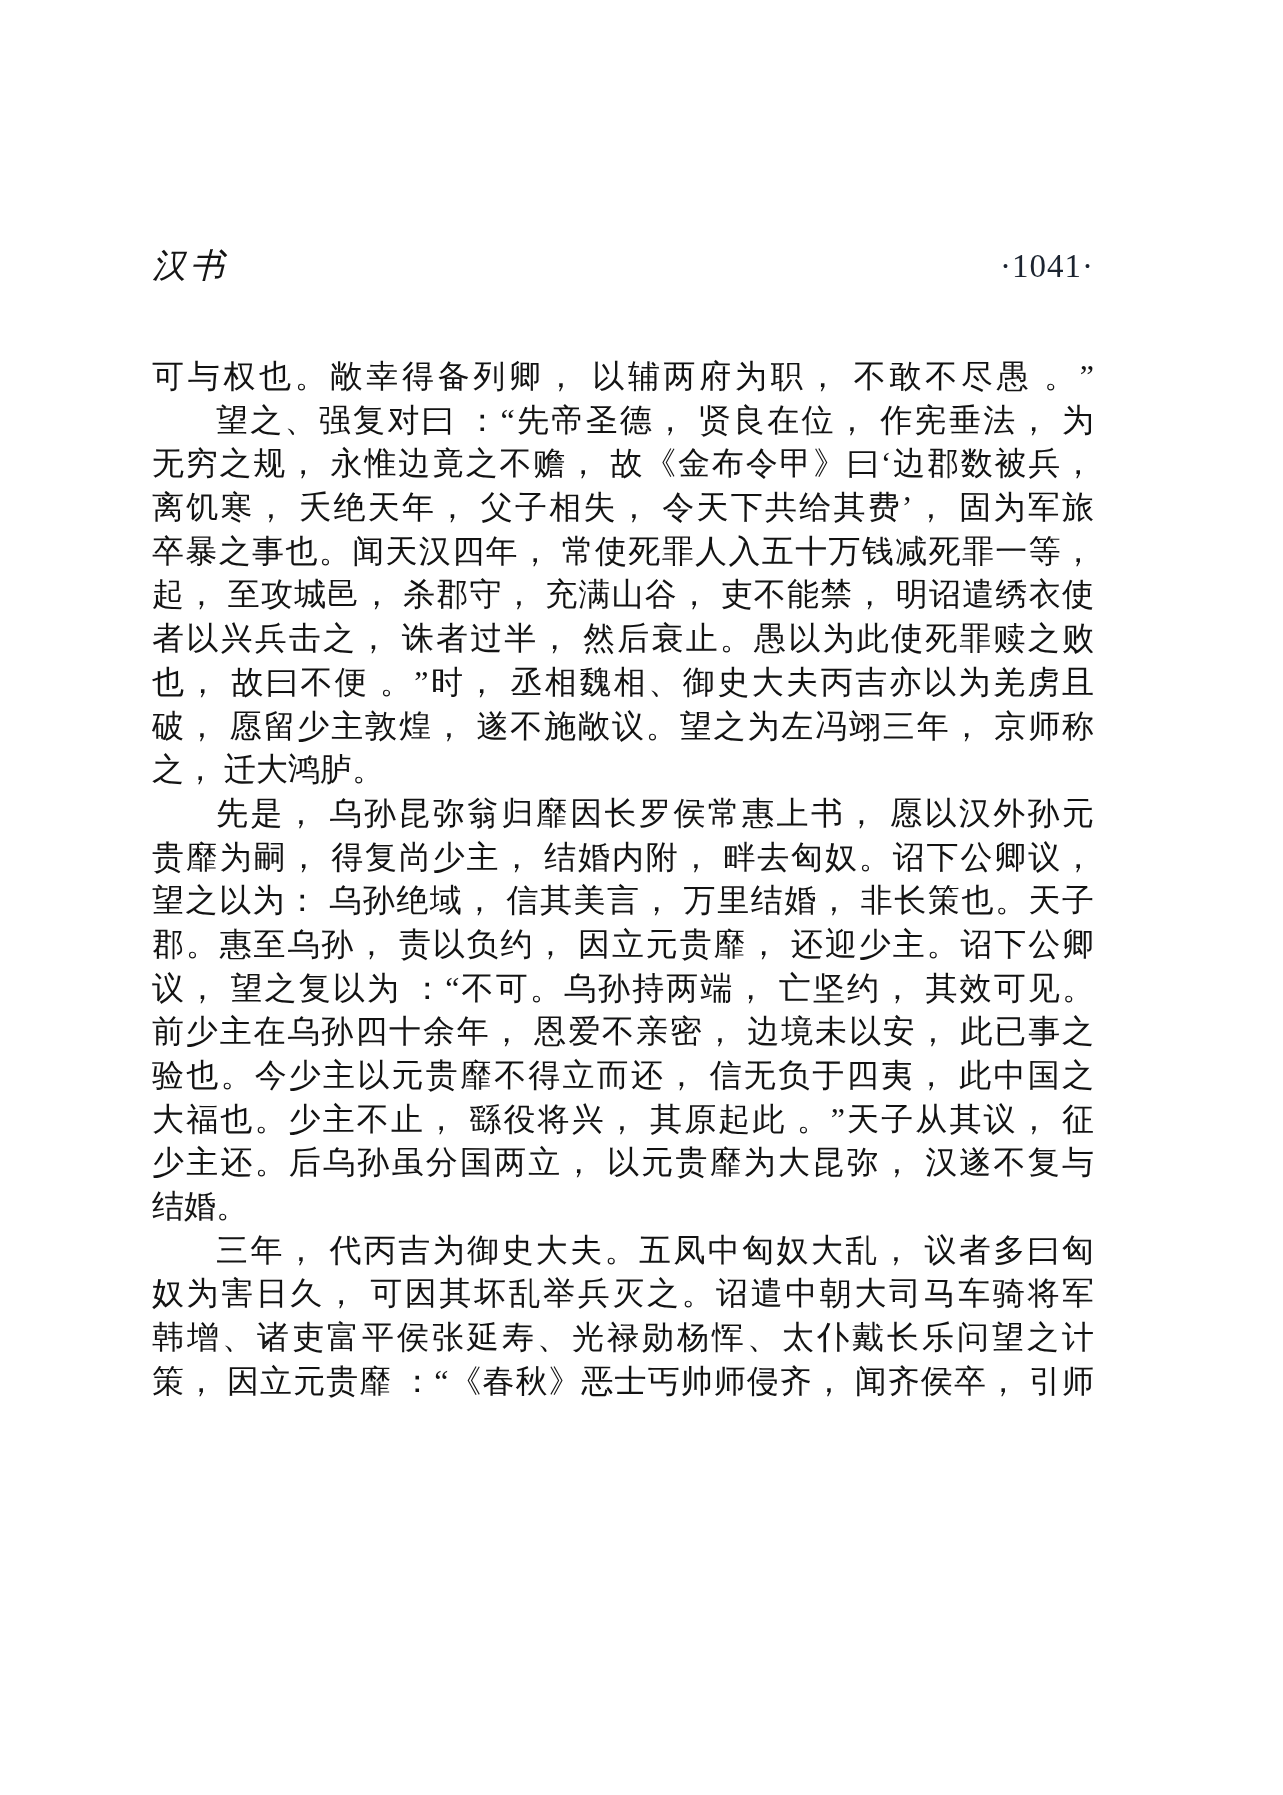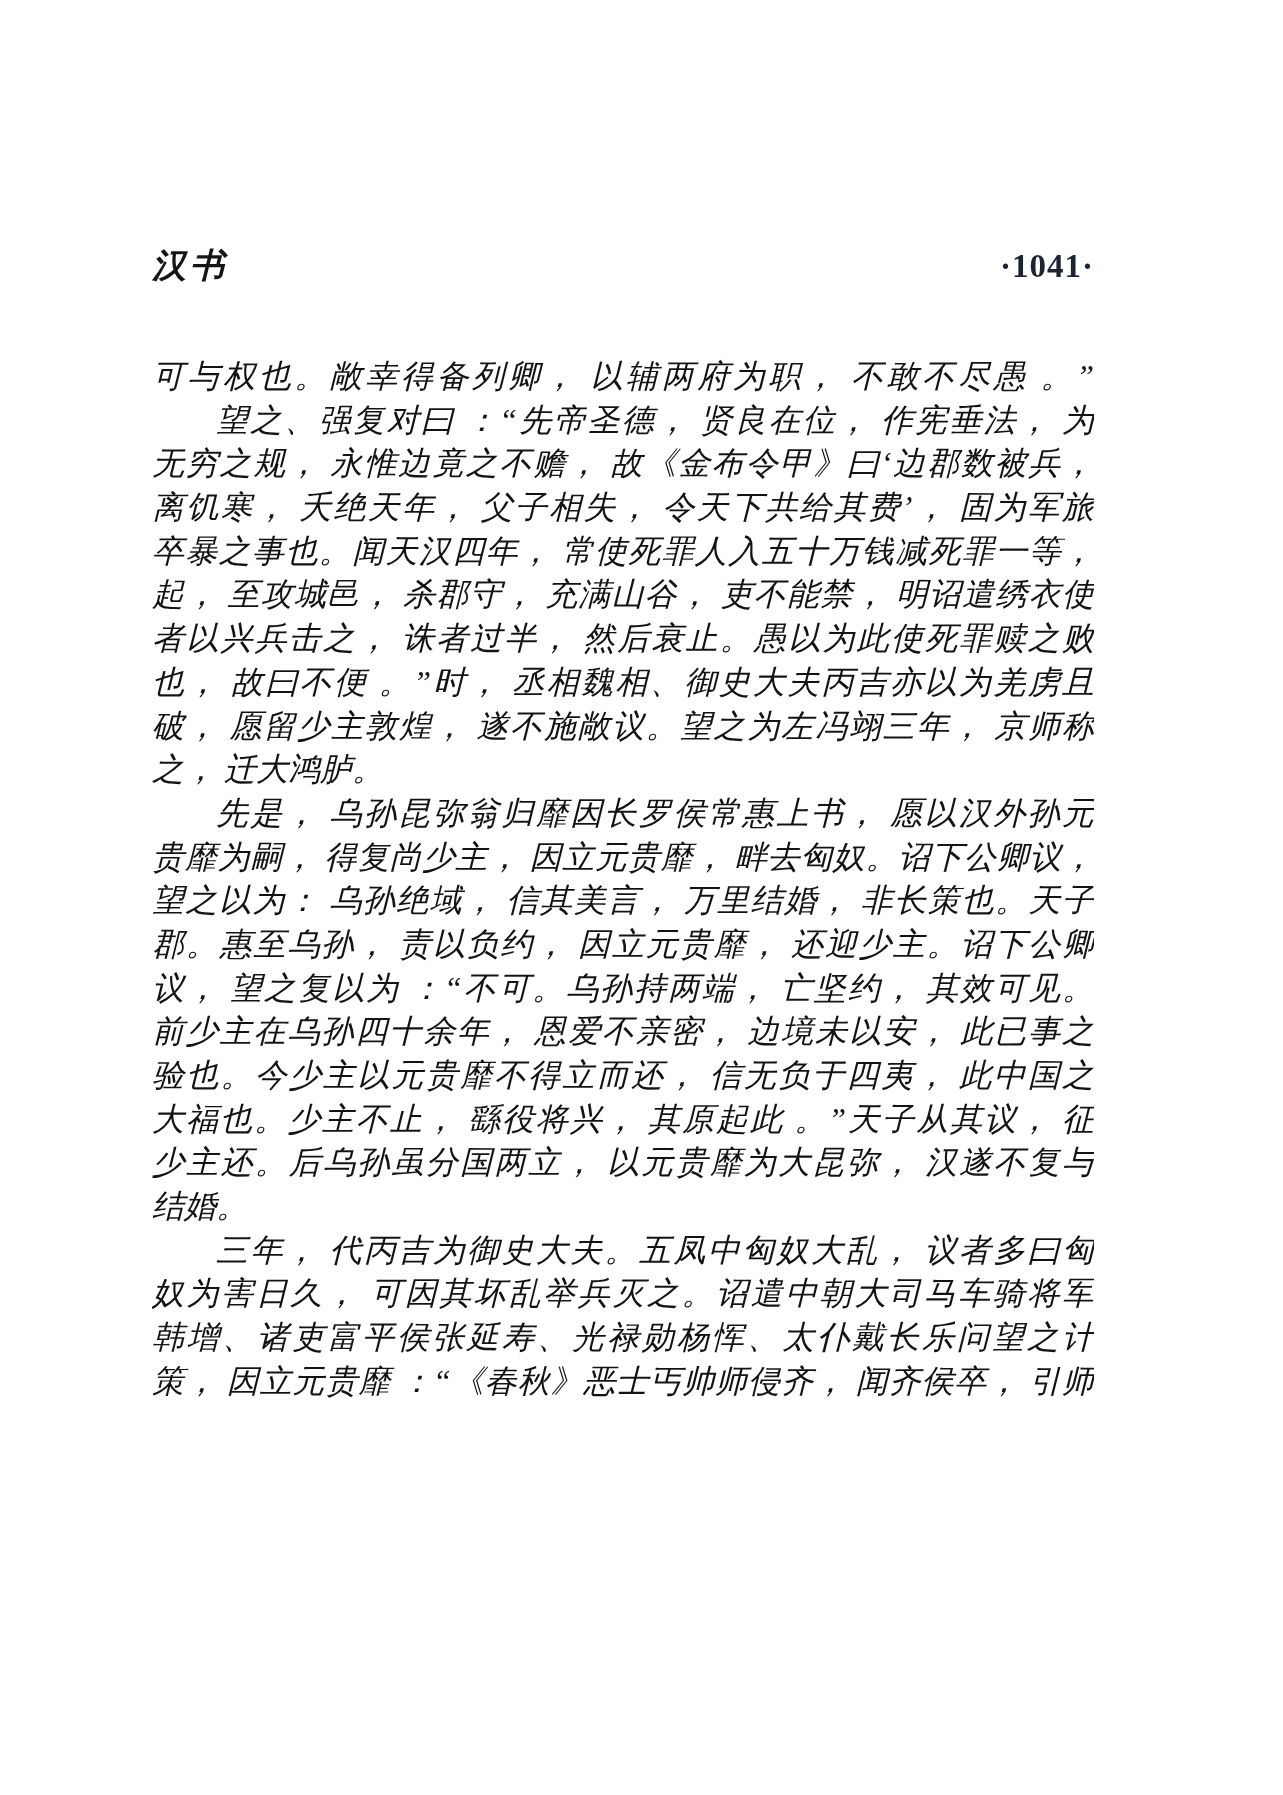--- a/index.html
+++ b/index.html
@@ -17,21 +17,20 @@
     color: #111111;
   }
   .page-header {
     position: absolute;
     left: 152px;
     top: 232px;
     width: 942px;
     display: flex;
     justify-content: space-between;
     align-items: baseline;
-    font-weight: bold;
   }
   .book-title {
     font-size: 34px;
     font-style: italic;
     letter-spacing: 4px;
     color: #151515;
   }
   .page-number {
     font-size: 33px;
     letter-spacing: 1px;
@@ -46,21 +45,20 @@
   }
   .text-line {
     font-size: 32px;
     line-height: 43.7px;
     height: 43.7px;
     white-space: normal;
     text-align: justify;
     text-align-last: justify;
     color: #131313;
     overflow: hidden;
-    font-style: italic;
   }
   .text-line.indent {
     text-indent: 64px;
   }
   .text-line.short {
     text-align-last: left;
   }
 </style>
 </head>
 <body>
@@ -78,21 +76,21 @@
       <div class="text-line indent">望之、强复对曰 ：“先帝圣德， 贤良在位， 作宪垂法， 为</div>
       <div class="text-line">无穷之规， 永惟边竟之不赡， 故《金布令甲》曰‘边郡数被兵，</div>
       <div class="text-line">离饥寒， 夭绝天年， 父子相失， 令天下共给其费’， 固为军旅</div>
       <div class="text-line">卒暴之事也。闻天汉四年， 常使死罪人入五十万钱减死罪一等，</div>
       <div class="text-line">起， 至攻城邑， 杀郡守， 充满山谷， 吏不能禁， 明诏遣绣衣使</div>
       <div class="text-line">者以兴兵击之， 诛者过半， 然后衰止。愚以为此使死罪赎之败</div>
       <div class="text-line">也， 故曰不便 。”时， 丞相魏相、御史大夫丙吉亦以为羌虏且</div>
       <div class="text-line">破， 愿留少主敦煌， 遂不施敞议。望之为左冯翊三年， 京师称</div>
       <div class="text-line short">之， 迁大鸿胪。</div>
       <div class="text-line indent">先是， 乌孙昆弥翁归靡因长罗侯常惠上书， 愿以汉外孙元</div>
-      <div class="text-line">贵靡为嗣， 得复尚少主， 因立元贵靡， 畔去匈奴。诏下公卿议，</div>
+      <div class="text-line">贵靡为嗣， 得复尚少主， 结婚内附， 畔去匈奴。诏下公卿议，</div>
       <div class="text-line">望之以为： 乌孙绝域， 信其美言， 万里结婚， 非长策也。天子</div>
       <div class="text-line">郡。惠至乌孙， 责以负约， 因立元贵靡， 还迎少主。诏下公卿</div>
       <div class="text-line">议， 望之复以为 ：“不可。乌孙持两端， 亡坚约， 其效可见。</div>
       <div class="text-line">前少主在乌孙四十余年， 恩爱不亲密， 边境未以安， 此已事之</div>
       <div class="text-line">验也。今少主以元贵靡不得立而还， 信无负于四夷， 此中国之</div>
       <div class="text-line">大福也。少主不止， 繇役将兴， 其原起此 。”天子从其议， 征</div>
       <div class="text-line">少主还。后乌孙虽分国两立， 以元贵靡为大昆弥， 汉遂不复与</div>
       <div class="text-line short">结婚。</div>
       <div class="text-line indent">三年， 代丙吉为御史大夫。五凤中匈奴大乱， 议者多曰匈</div>
       <div class="text-line">奴为害日久， 可因其坏乱举兵灭之。诏遣中朝大司马车骑将军</div>

